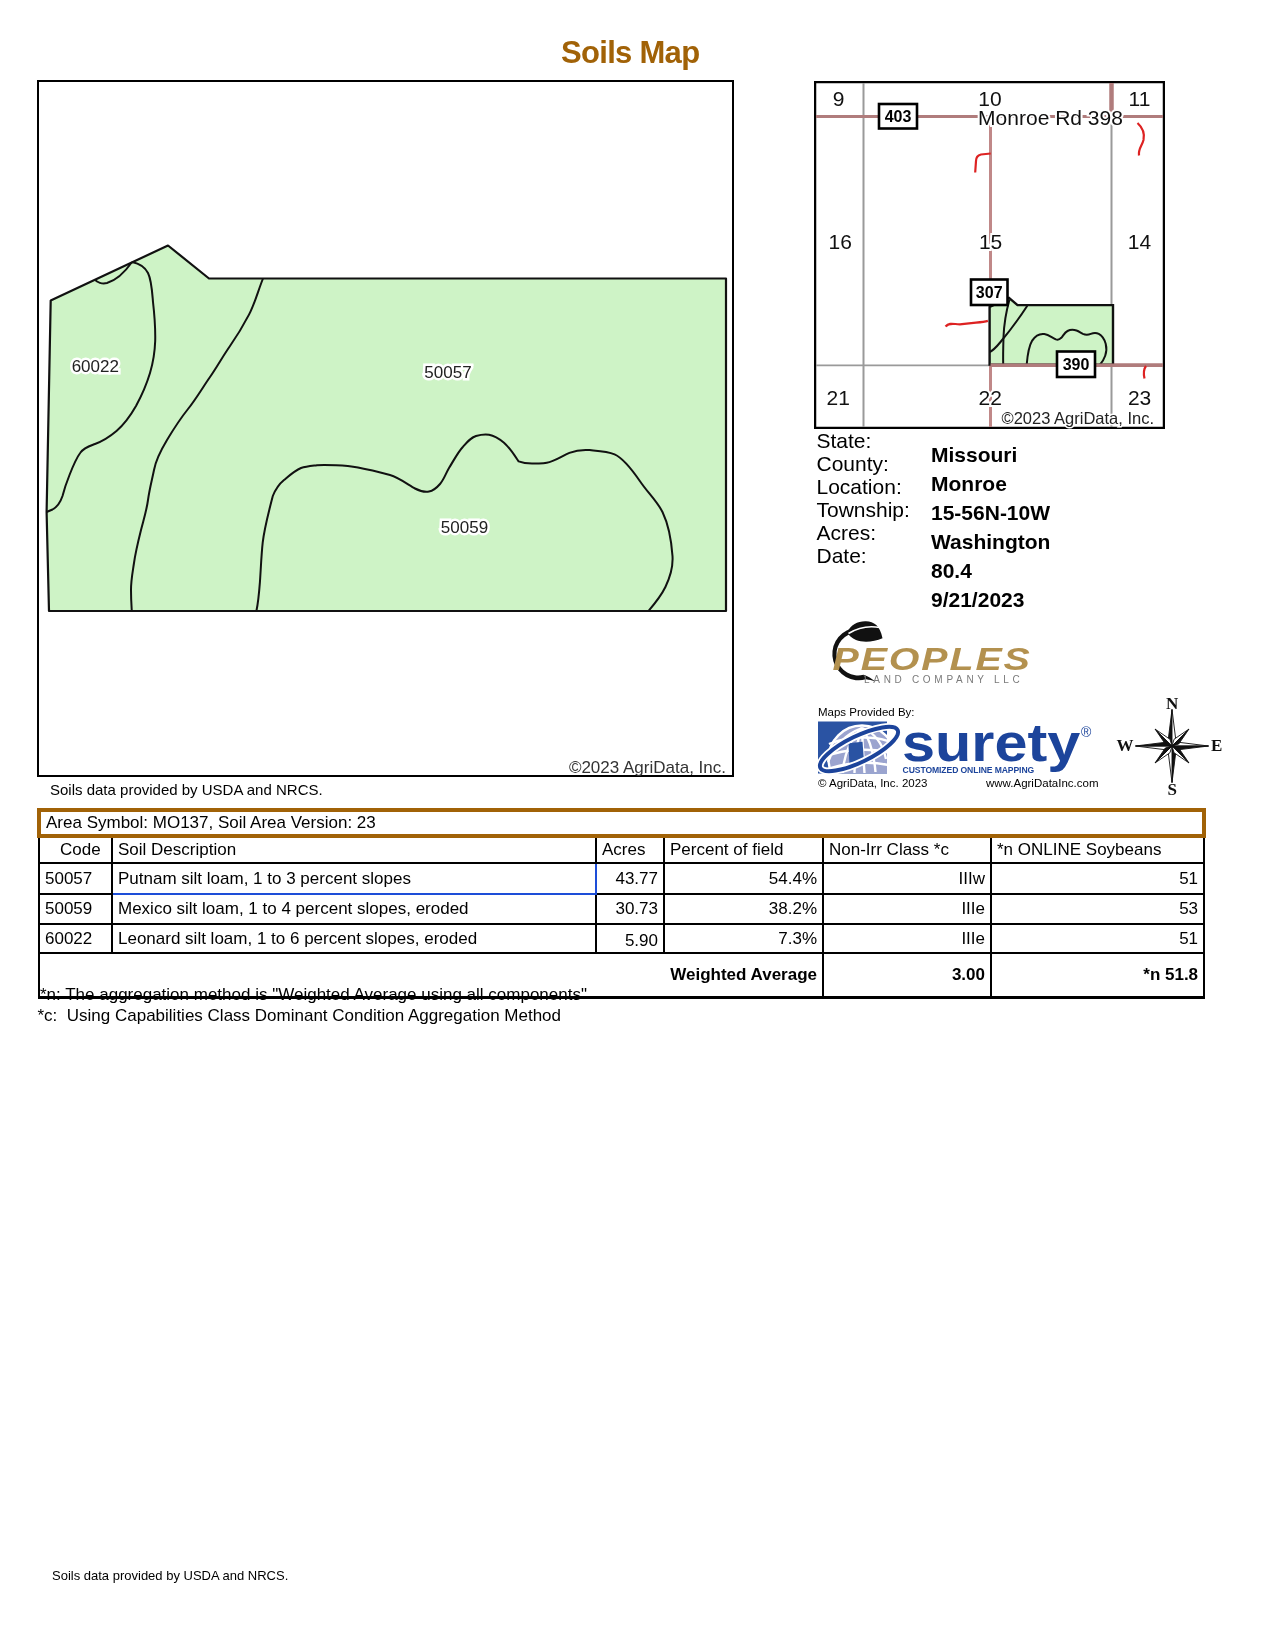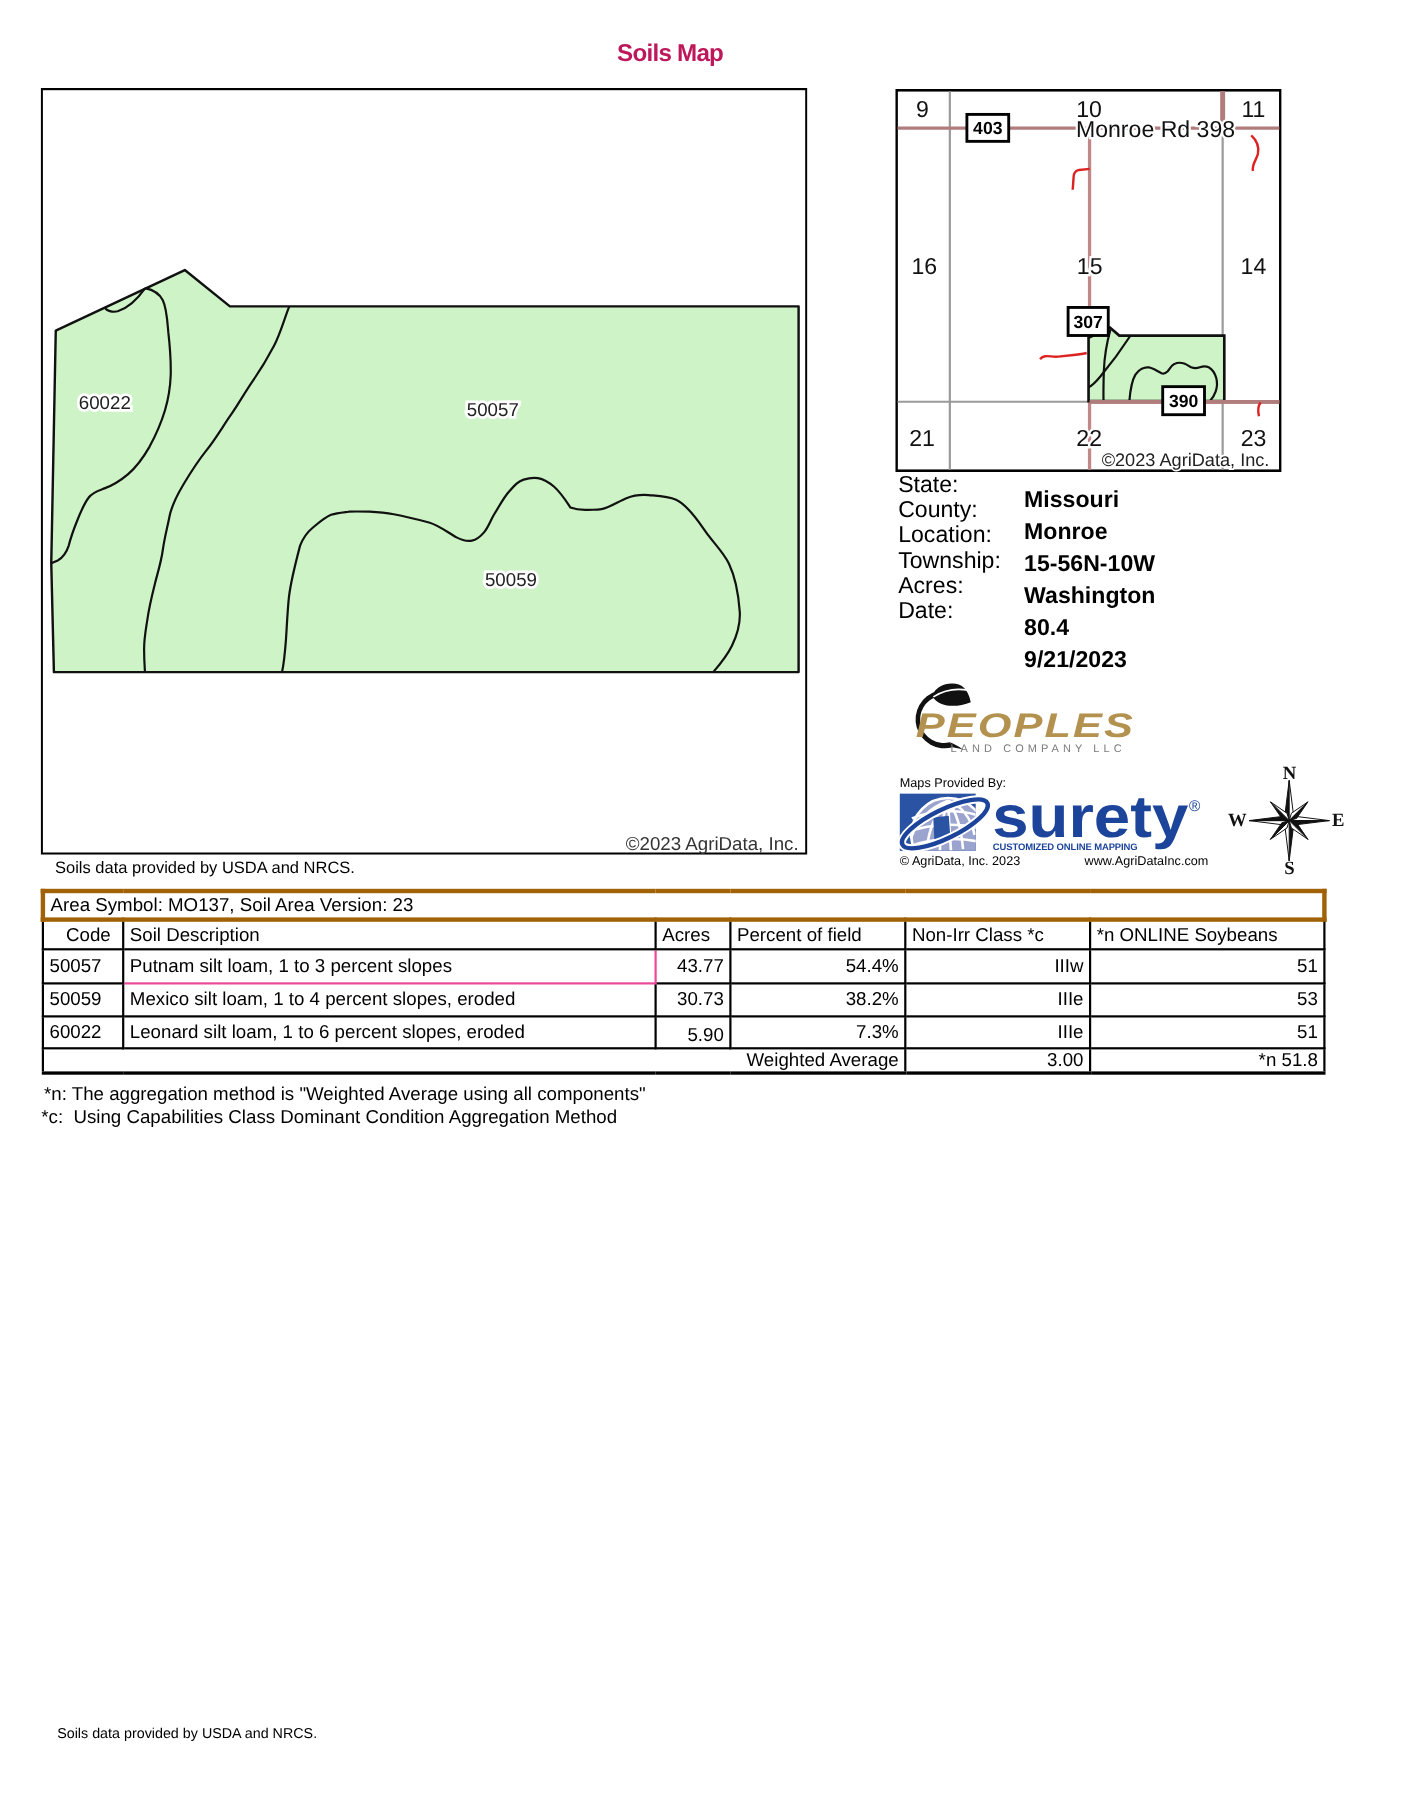--- a/index.html
+++ b/index.html
@@ -3,21 +3,21 @@
 <meta charset="utf-8">
 <style>
   html,body{margin:0;padding:0;background:#ffffff;}
   body{width:1275px;height:1650px;position:relative;font-family:"Liberation Sans",sans-serif;overflow:hidden;}
   .abs{position:absolute;}
   .t{position:absolute;white-space:nowrap;}
 </style>
 </head>
 <body>
 
-<div class="t" style="left:561px;top:35px;font-size:22px;font-weight:bold;letter-spacing:-0.7px;color:#be185d;">Soils Map</div>
+<div class="t" style="left:561px;top:35px;font-size:31px;font-weight:bold;letter-spacing:-0.7px;color:#a16207;">Soils Map</div>
 
 <svg class="abs" style="left:37px;top:80px;" width="697" height="697" viewBox="0 0 697 697">
 
   <rect x="1" y="1" width="695" height="695" fill="#ffffff" stroke="#000000" stroke-width="2"></rect>
 
   <path d="M 131,165.5 L 172,198.5 L 689,198.5 L 689,531 L 12,531 L 9.6,432 L 13.7,220.5 Z" fill="#cef3c6" stroke="#111111" stroke-width="2.2" stroke-linejoin="round"></path>
 
   <path d="M 95,182 C 88,192 80,200 70,203 C 65,204.2 60,202.5 58,199.7" fill="none" stroke="#111111" stroke-width="2"></path>
 
   <path d="M 95,182 C 102,183.5 108,187 111,193 C 114.5,200 115,210 116,222 C 117.5,235 118.5,247 118.2,261 C 117.8,272 116,283 113,293 C 110,303 105.5,314 99,326 C 93,336.5 87,344.5 79.5,351 C 73,356.5 66,361 58,364 C 52,366.2 47,367.5 43.5,372.5 C 39,378.5 36,386 32.5,395 C 29.5,402.5 27,410 25.5,416 C 23.5,422 20,427 15.5,429.5 L 9.6,432" fill="none" stroke="#111111" stroke-width="2"></path>
@@ -222,21 +222,21 @@
     <td style="border:2px solid #000;padding:0 0 0 20px;">Code</td>
     <td style="border:2px solid #000;padding:0 0 0 5px;">Soil Description</td>
     <td style="border:2px solid #000;padding:0 0 0 5px;">Acres</td>
     <td style="border:2px solid #000;padding:0 0 0 5px;">Percent of field</td>
     <td style="border:2px solid #000;padding:0 0 0 5px;">Non-Irr Class *c</td>
     <td style="border:2px solid #000;padding:0 0 0 5px;">*n ONLINE Soybeans</td>
   </tr>
 
   <tr style="height:31px;">
     <td style="border:2px solid #000;padding:0 0 0 5px;">50057</td>
-    <td style="border:2px solid #ec4899;padding:0 0 0 5px;margin-top:24px;">Putnam silt loam, 1 to 3 percent slopes</td>
+    <td style="border:2px solid #1d4ed8;padding:0 0 0 5px;margin-top:24px;">Putnam silt loam, 1 to 3 percent slopes</td>
     <td style="border:2px solid #000;padding:0 5px 0 0;text-align:right;">43.77</td>
     <td style="border:2px solid #000;padding:0 5px 0 0;text-align:right;">54.4%</td>
     <td style="border:2px solid #000;padding:0 5px 0 0;text-align:right;">IIIw</td>
     <td style="border:2px solid #000;padding:0 5px 0 0;text-align:right;">51</td>
   </tr>
 
   <tr style="height:30px;">
     <td style="border:2px solid #000;padding:0 0 0 5px;">50059</td>
     <td style="border:2px solid #000;padding:0 0 0 5px;">Mexico silt loam, 1 to 4 percent slopes, eroded</td>
     <td style="border:2px solid #000;padding:0 5px 0 0;text-align:right;">30.73</td>
@@ -247,21 +247,21 @@
 
   <tr style="height:29px;">
     <td style="border:2px solid #000;padding:0 0 0 5px;">60022</td>
     <td style="border:2px solid #000;padding:0 0 0 5px;">Leonard silt loam, 1 to 6 percent slopes, eroded</td>
     <td style="border:2px solid #000;padding:4px 5px 0 0;text-align:right;">5.90</td>
     <td style="border:2px solid #000;padding:0 5px 0 0;text-align:right;">7.3%</td>
     <td style="border:2px solid #000;padding:0 5px 0 0;text-align:right;">IIIe</td>
     <td style="border:2px solid #000;padding:0 5px 0 0;text-align:right;">51</td>
   </tr>
 
-  <tr style="height:22px;font-weight:normal;">
+  <tr style="height:44px;font-weight:bold;">
     <td colspan="4" style="border:2px solid #000;border-bottom:3px solid #000;padding:0 5px 0 0;text-align:right;">Weighted Average</td>
     <td style="border:2px solid #000;border-bottom:3px solid #000;padding:0 5px 0 0;text-align:right;">3.00</td>
     <td style="border:2px solid #000;border-bottom:3px solid #000;padding:0 5px 0 0;text-align:right;">*n 51.8</td>
   </tr>
 </tbody>
   </table>
 
 <div class="t" style="left:40px;top:984.5px;font-size:17px;color:#000;">*n: The aggregation method is "Weighted Average using all components"</div>
 
 <div class="t" style="left:37.5px;top:1005.5px;font-size:17px;color:#000;">*c:&nbsp; Using Capabilities Class Dominant Condition Aggregation Method</div>

